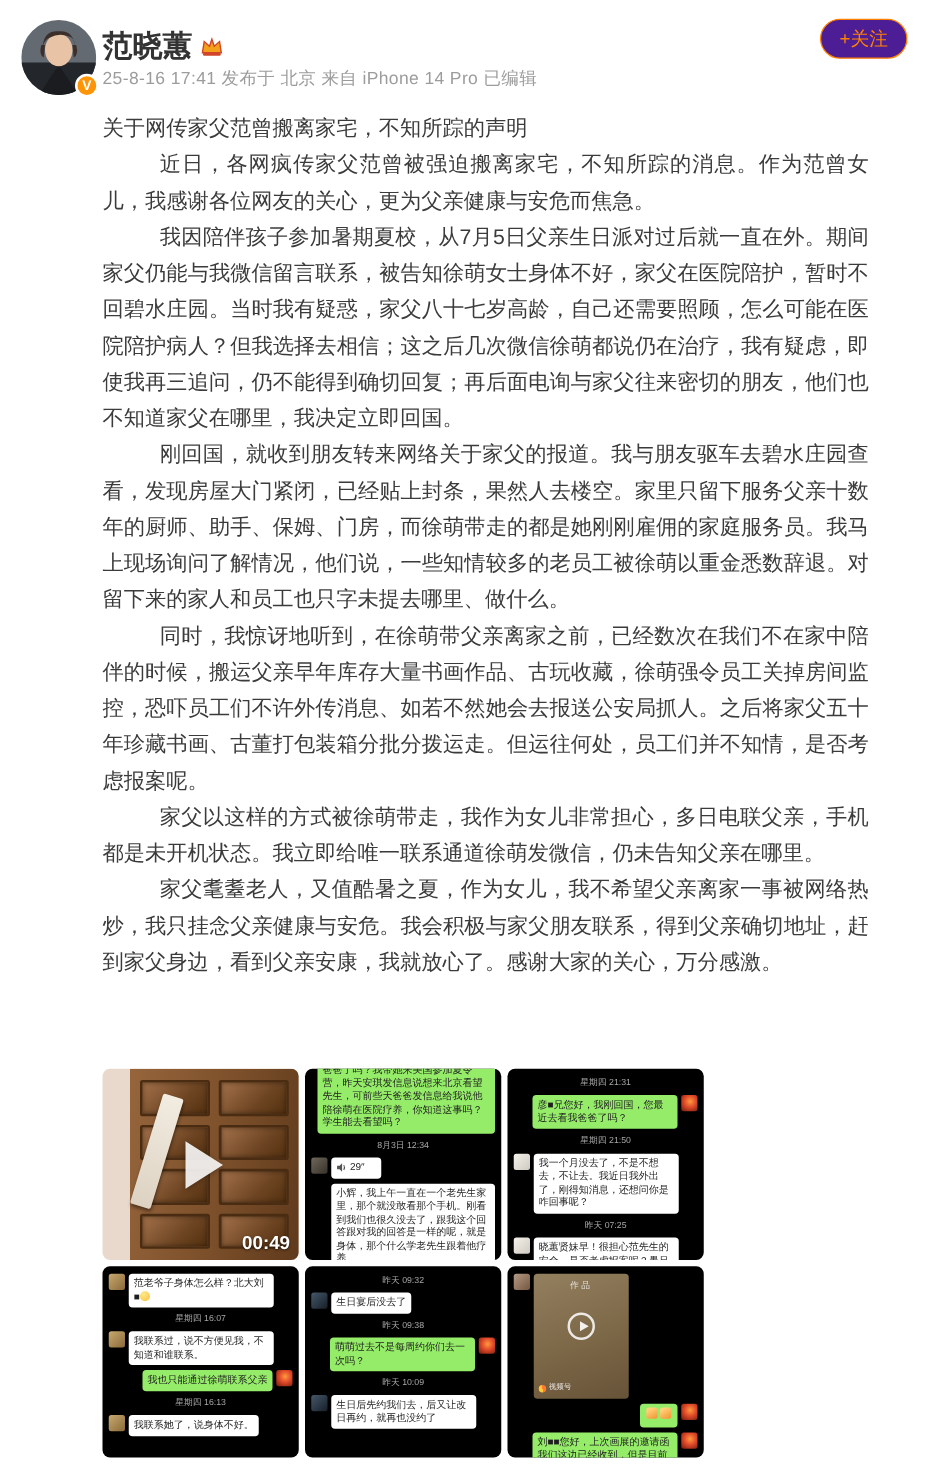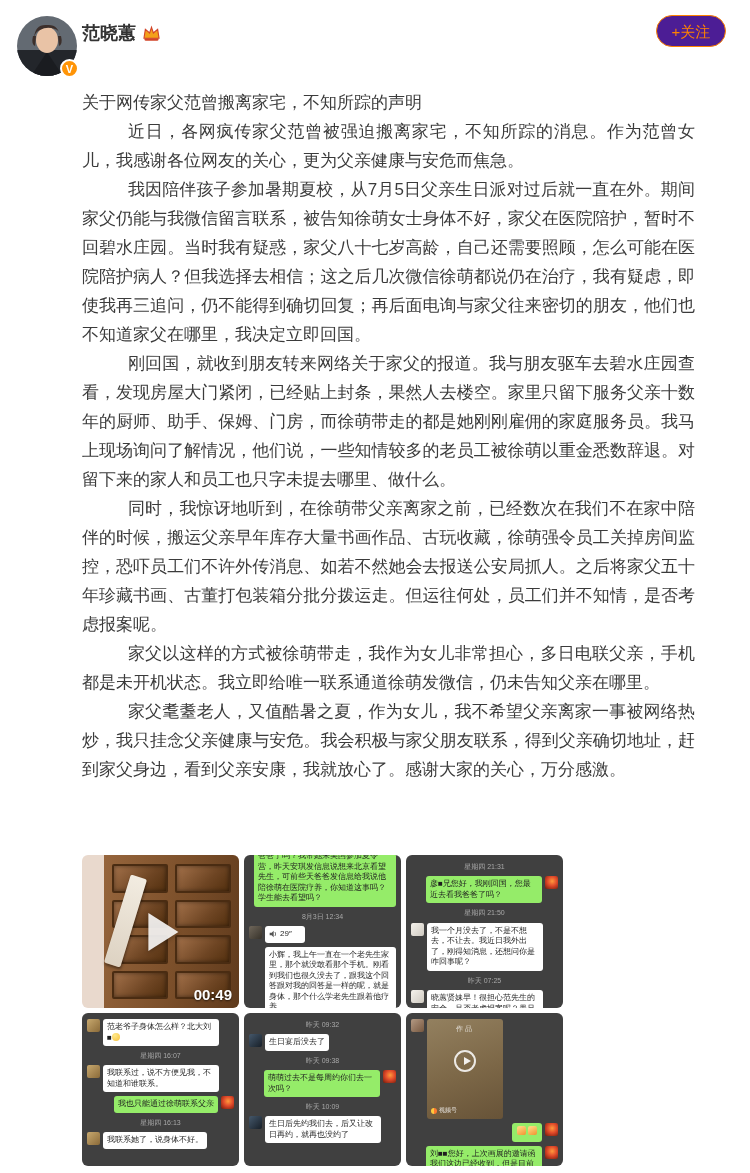--- a/index.html
+++ b/index.html
@@ -7,39 +7,39 @@
     font-family:"Liberation Sans","DejaVu Sans",sans-serif; }
   .page { position:relative; width:750px; height:1173px; background:#fff; }
 
   
   .avatar-wrap { position:absolute; left:17px; top:16px; width:60px; height:60px; }
   .avatar { width:60px; height:60px; border-radius:50%; overflow:hidden; display:block; }
   .v-badge { position:absolute; right:-2px; bottom:-2px; width:19px; height:19px;
     border-radius:50%; background:#ff9406; border:2px solid #fff; color:#fff;
     font-size:11px; font-weight:bold; display:flex; align-items:center; justify-content:center; }
   .name-row { position:absolute; left:82px; top:21px; display:flex; align-items:center; gap:6px; }
-  .uname { font-size:18px; font-weight:bold; color:#333; }
+  .uname { font-size:24px; font-weight:bold; color:#333; }
   .crown { width:19px; height:17px; display:inline-block; }
   .meta { position:absolute; left:82px; top:54px; font-size:14px; color:#9c9c9c; letter-spacing:.3px; }
   .follow { position:absolute; right:24px; top:15px; width:70px; height:32px;
     background:#4c1d95; border:1.5px solid #ff8200; border-radius:17px; color:#ff8200;
     font-size:15px; line-height:29px; text-align:center; cursor:pointer;
     font-family:inherit; }
 
   
   .article { position:absolute; left:82px; top:88px; width:613px; color:#3b3b3b;
     font-size:17px; line-height:29px; text-align:justify; }
   .article p.para { text-indent:2.7em; }
   .article p.title { text-indent:0; }
 
   
   .grid { position:absolute; left:82px; top:855px; width:481px;
     display:grid; grid-template-columns:157px 157px 157px; grid-auto-rows:153px; gap:5px; }
   .cell { position:relative; width:157px; height:153px; border-radius:6px;
-    overflow:hidden; background:#404040; cursor:pointer; }
+    overflow:hidden; background:#000000; cursor:pointer; }
 
   
   .cell.doorcell { background:#e9d9cd; }
   .door { position:absolute; left:14%; top:0; right:0; bottom:0;
     background:linear-gradient(100deg,#96653c 0%,#7b4f2a 55%,#5f3a1c 100%);
     display:grid; grid-template-columns:1fr 1fr; grid-template-rows:repeat(4,1fr);
     gap:7px; padding:9px 8px; }
   .panel { background:linear-gradient(135deg,#a3714a 0%,#6e4523 60%,#53300f 100%);
     border:2px solid #4a2c12; border-radius:2px; box-shadow:inset 0 0 4px rgba(0,0,0,.45); }
   .seal { position:absolute; left:22%; top:13%; width:17px; height:92px;
@@ -108,20 +108,21 @@
     <span class="v-badge">V</span>
   </div>
 
   <div class="name-row">
     <span class="uname">范晓蕙</span>
     <svg class="crown" viewBox="0 0 20 18">
       <path d="M2 14 L3.5 4.5 L8 8.5 L10 2.5 L12 8.5 L16.5 4.5 L18 14 Z" fill="#f3a11b" stroke="#d2452a" stroke-width="1.2"></path>
       <rect x="2.5" y="14" width="15" height="2.6" rx="1.2" fill="#d2452a"></rect>
     </svg>
   </div>
+  <div class="meta">25-8-16 17:41 发布于 北京 来自 iPhone 14 Pro 已编辑</div>
 
   <button class="follow">+关注</button>
 
   <div class="article">
     <p class="title">关于网传家父范曾搬离家宅，不知所踪的声明</p>
     <p class="para">近日，各网疯传家父范曾被强迫搬离家宅，不知所踪的消息。作为范曾女儿，我感谢各位网友的关心，更为父亲健康与安危而焦急。</p>
     <p class="para">我因陪伴孩子参加暑期夏校，从7月5日父亲生日派对过后就一直在外。期间家父仍能与我微信留言联系，被告知徐萌女士身体不好，家父在医院陪护，暂时不回碧水庄园。当时我有疑惑，家父八十七岁高龄，自己还需要照顾，怎么可能在医院陪护病人？但我选择去相信；这之后几次微信徐萌都说仍在治疗，我有疑虑，即使我再三追问，仍不能得到确切回复；再后面电询与家父往来密切的朋友，他们也不知道家父在哪里，我决定立即回国。</p>
     <p class="para">刚回国，就收到朋友转来网络关于家父的报道。我与朋友驱车去碧水庄园查看，发现房屋大门紧闭，已经贴上封条，果然人去楼空。家里只留下服务父亲十数年的厨师、助手、保姆、门房，而徐萌带走的都是她刚刚雇佣的家庭服务员。我马上现场询问了解情况，他们说，一些知情较多的老员工被徐萌以重金悉数辞退。对留下来的家人和员工也只字未提去哪里、做什么。</p>
     <p class="para">同时，我惊讶地听到，在徐萌带父亲离家之前，已经数次在我们不在家中陪伴的时候，搬运父亲早年库存大量书画作品、古玩收藏，徐萌强令员工关掉房间监控，恐吓员工们不许外传消息、如若不然她会去报送公安局抓人。之后将家父五十年珍藏书画、古董打包装箱分批分拨运走。但运往何处，员工们并不知情，是否考虑报案呢。</p>
     <p class="para">家父以这样的方式被徐萌带走，我作为女儿非常担心，多日电联父亲，手机都是未开机状态。我立即给唯一联系通道徐萌发微信，仍未告知父亲在哪里。</p>

